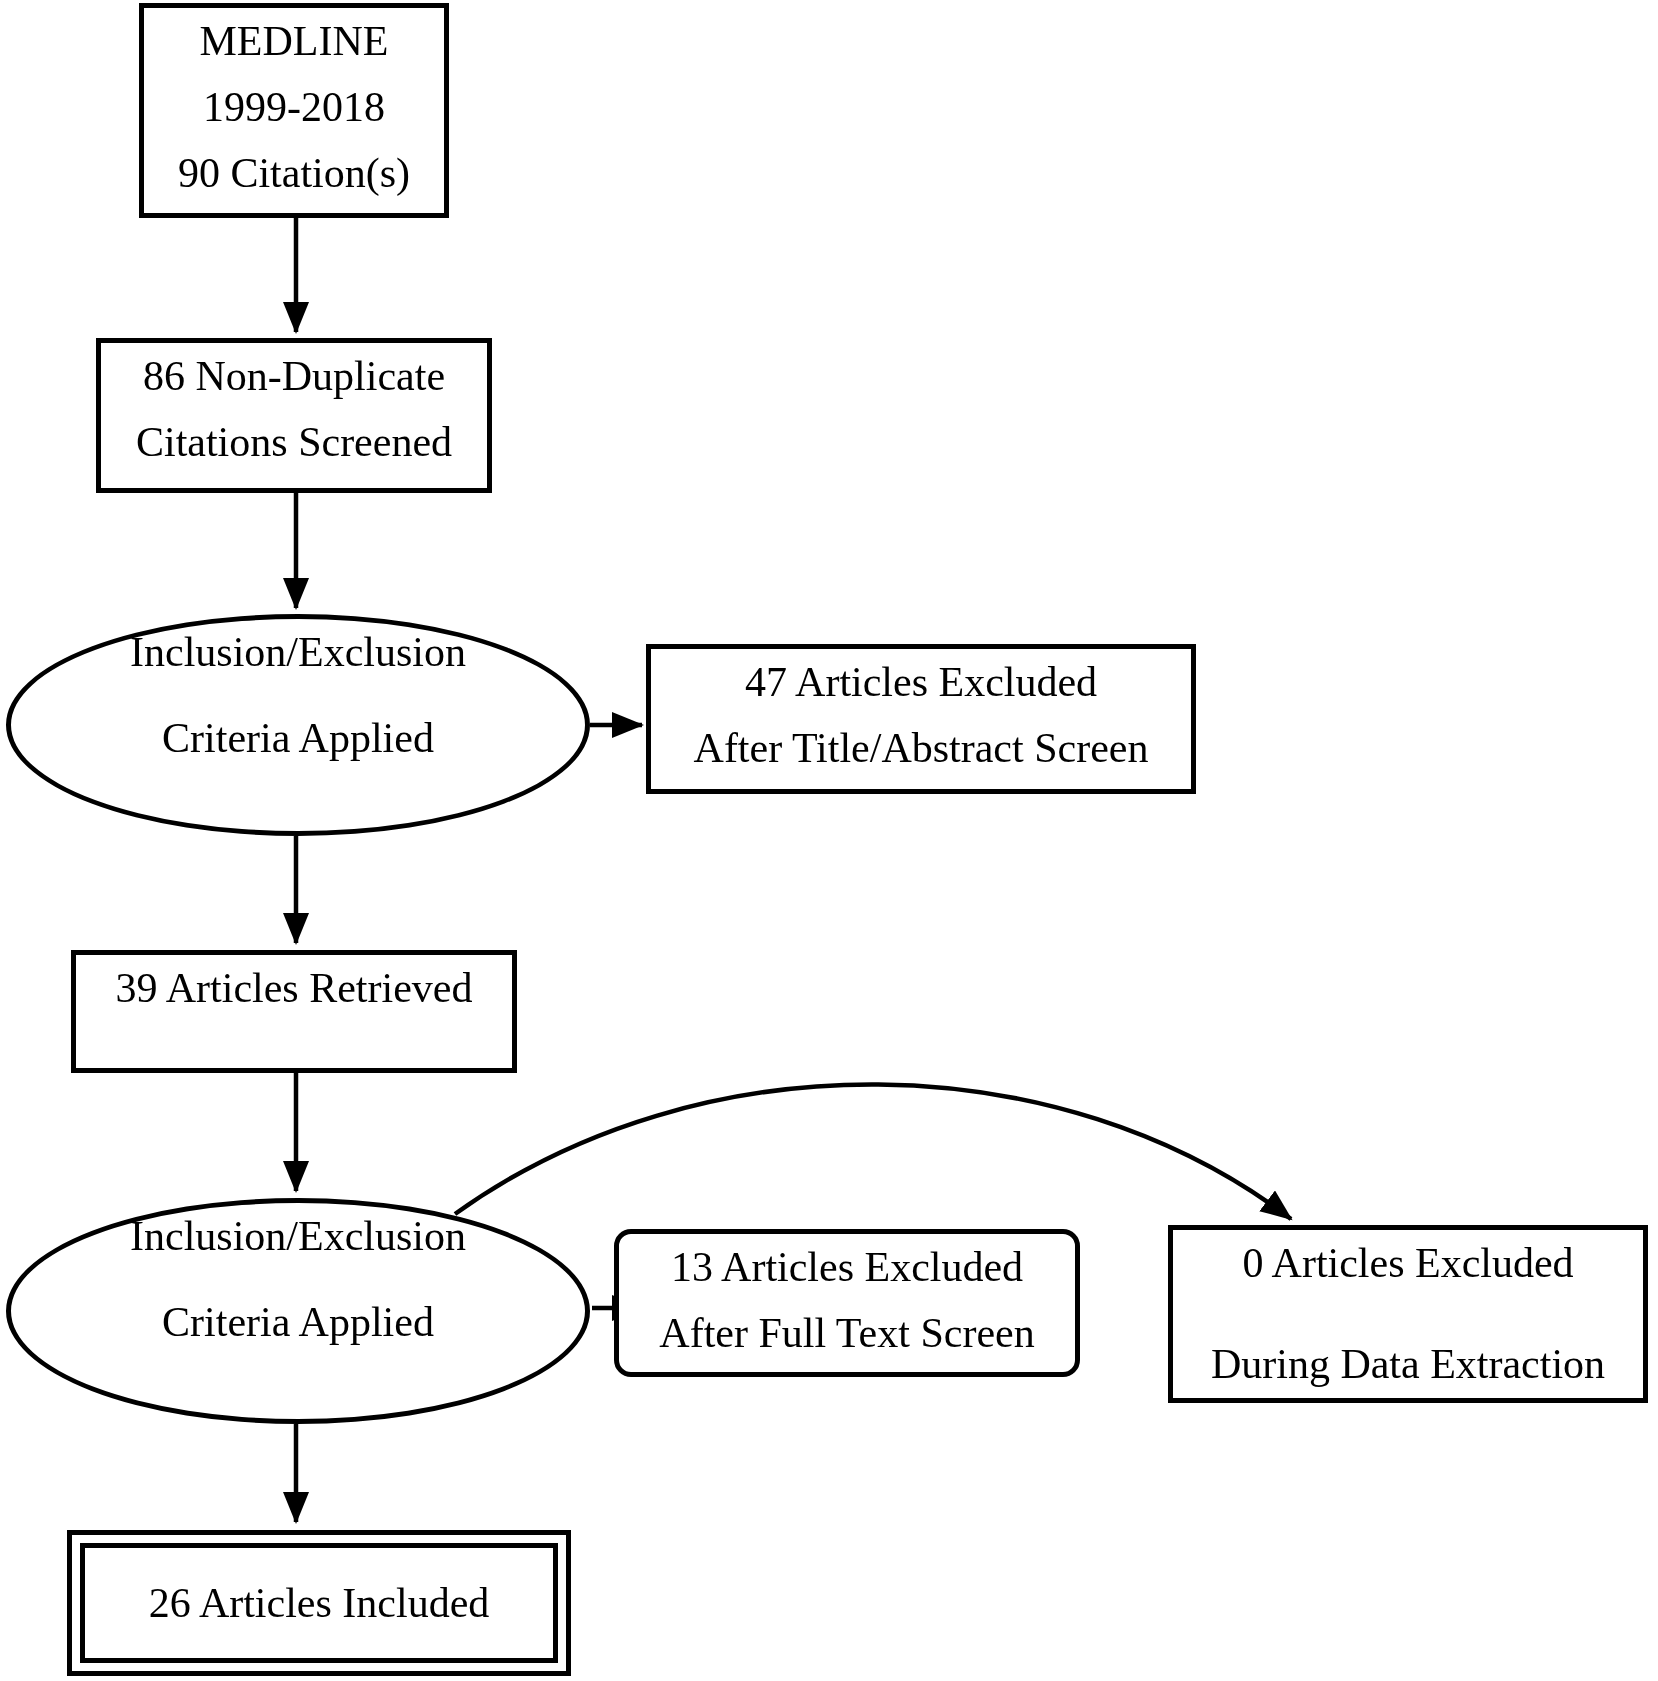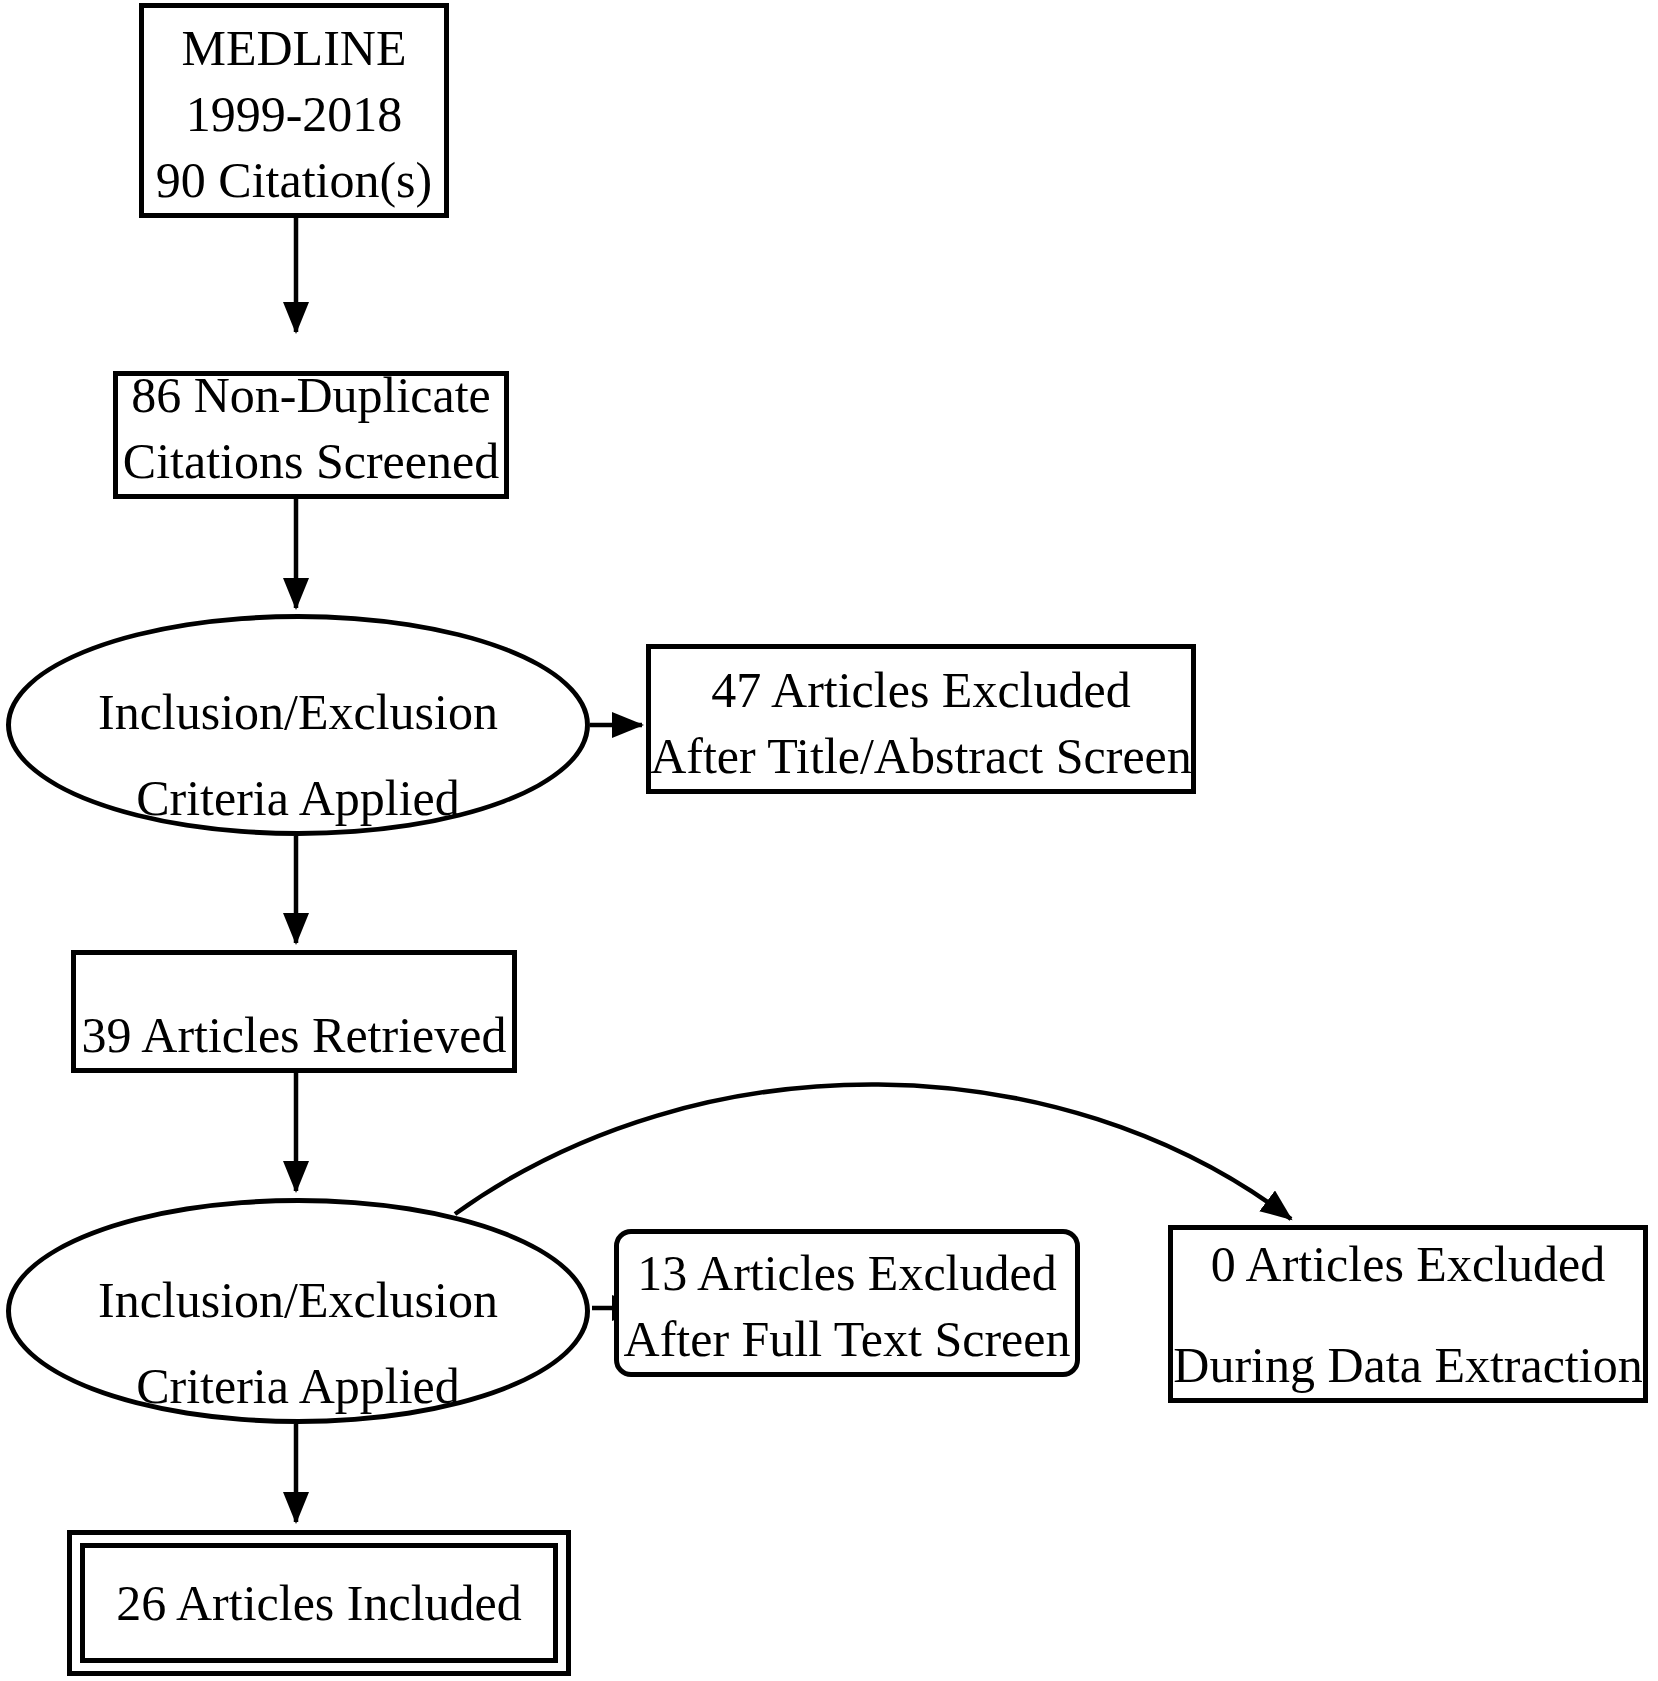--- a/index.html
+++ b/index.html
@@ -22,25 +22,25 @@
     top: 0;
     width: 1658px;
     height: 1681px;
     pointer-events: none;
   }
   .node {
     position: absolute;
     box-sizing: border-box;
     display: flex;
     flex-direction: column;
-    justify-content: flex-end;
+    justify-content: flex-start;
     align-items: center;
     text-align: center;
     background: #ffffff;
-    font-size: 50px;
+    font-size: 42px;
   }
   .rect {
     border: 5px solid #000000;
   }
   .ellipse {
     border: 5px solid #000000;
     border-radius: 50%;
     gap: 20px;
   }
   .double-outer {
@@ -84,21 +84,21 @@
     <path d="M455,1214 C700,1038 1060,1043 1291,1219" stroke="#000000" stroke-width="4.5" fill="none" marker-end="url(#ah)"></path>
     <path d="M296,1424 L296,1522" stroke="#000000" stroke-width="4.5" fill="none" marker-end="url(#ah)"></path>
   </svg>
 
   <div class="node rect" style="left:139px; top:3px; width:310px; height:215px;">
     <span class="line">MEDLINE</span>
     <span class="line">1999-2018</span>
     <span class="line">90 Citation(s)</span>
   </div>
 
-  <div class="node rect" style="left:113px; top:338px; width:396px; height:128px;margin-top:33px;">
+  <div class="node rect" style="left:96px; top:338px; width:396px; height:155px;">
     <span class="line">86 Non-Duplicate</span>
     <span class="line">Citations Screened</span>
   </div>
 
   <div class="node ellipse" style="left:6px; top:614px; width:584px; height:222px;">
     <span class="line">Inclusion/Exclusion</span>
     <span class="line">Criteria Applied</span>
   </div>
 
   <div class="node rect" style="left:646px; top:644px; width:550px; height:150px;">

